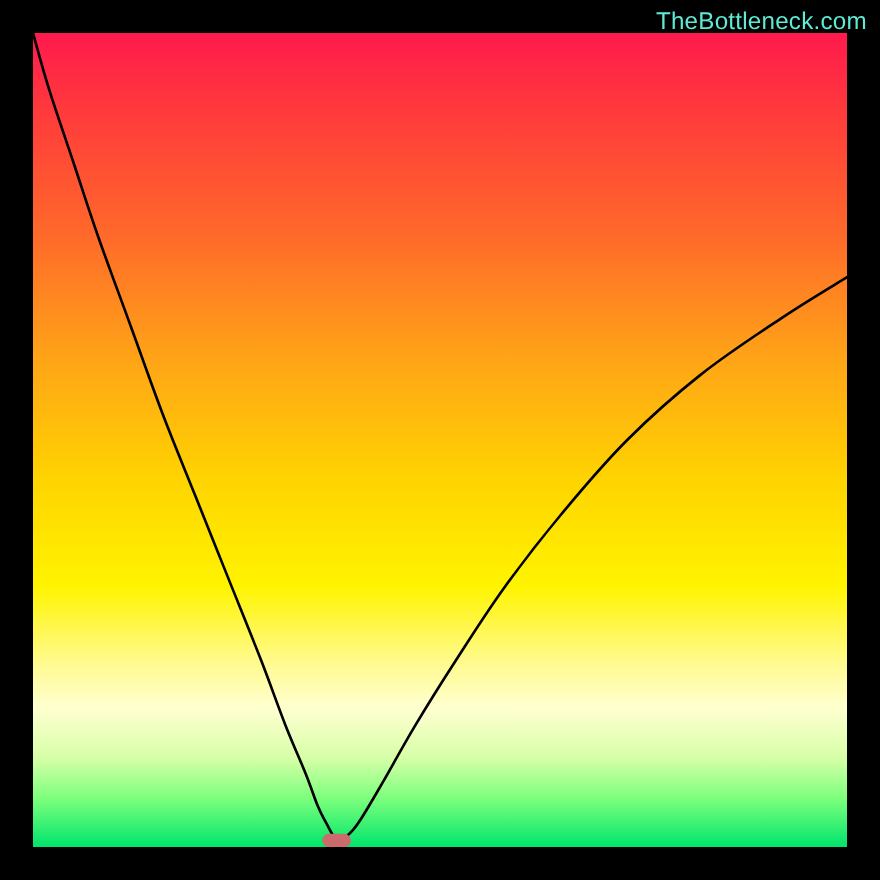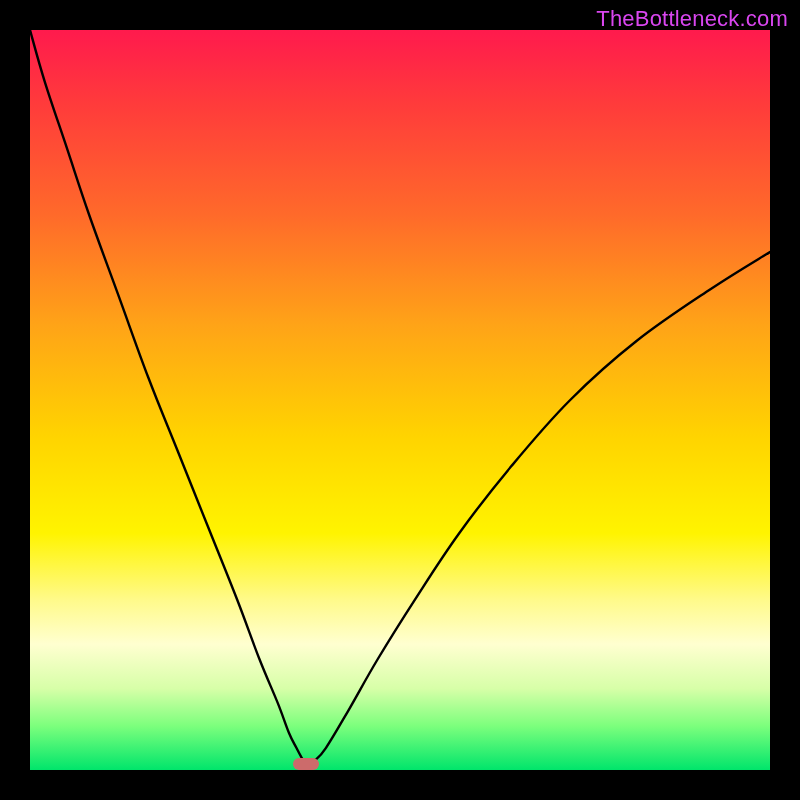--- a/index.html
+++ b/index.html
@@ -37,21 +37,21 @@
       #ffffd0 83%,
       #d7ffa8 89%,
       #7dff7d 94%,
       #00e56b 100%
     );
   }
   .watermark {
     position: absolute;
     top: 6px;
     right: 12px;
-    color: #d946ef;
+    color: #5eead4;
     font-size: 22px;
     letter-spacing: 0.2px;
   }
   svg.curve {
     position: absolute;
     left: 0;
     top: 0;
     width: 740px;
     height: 740px;
   }

